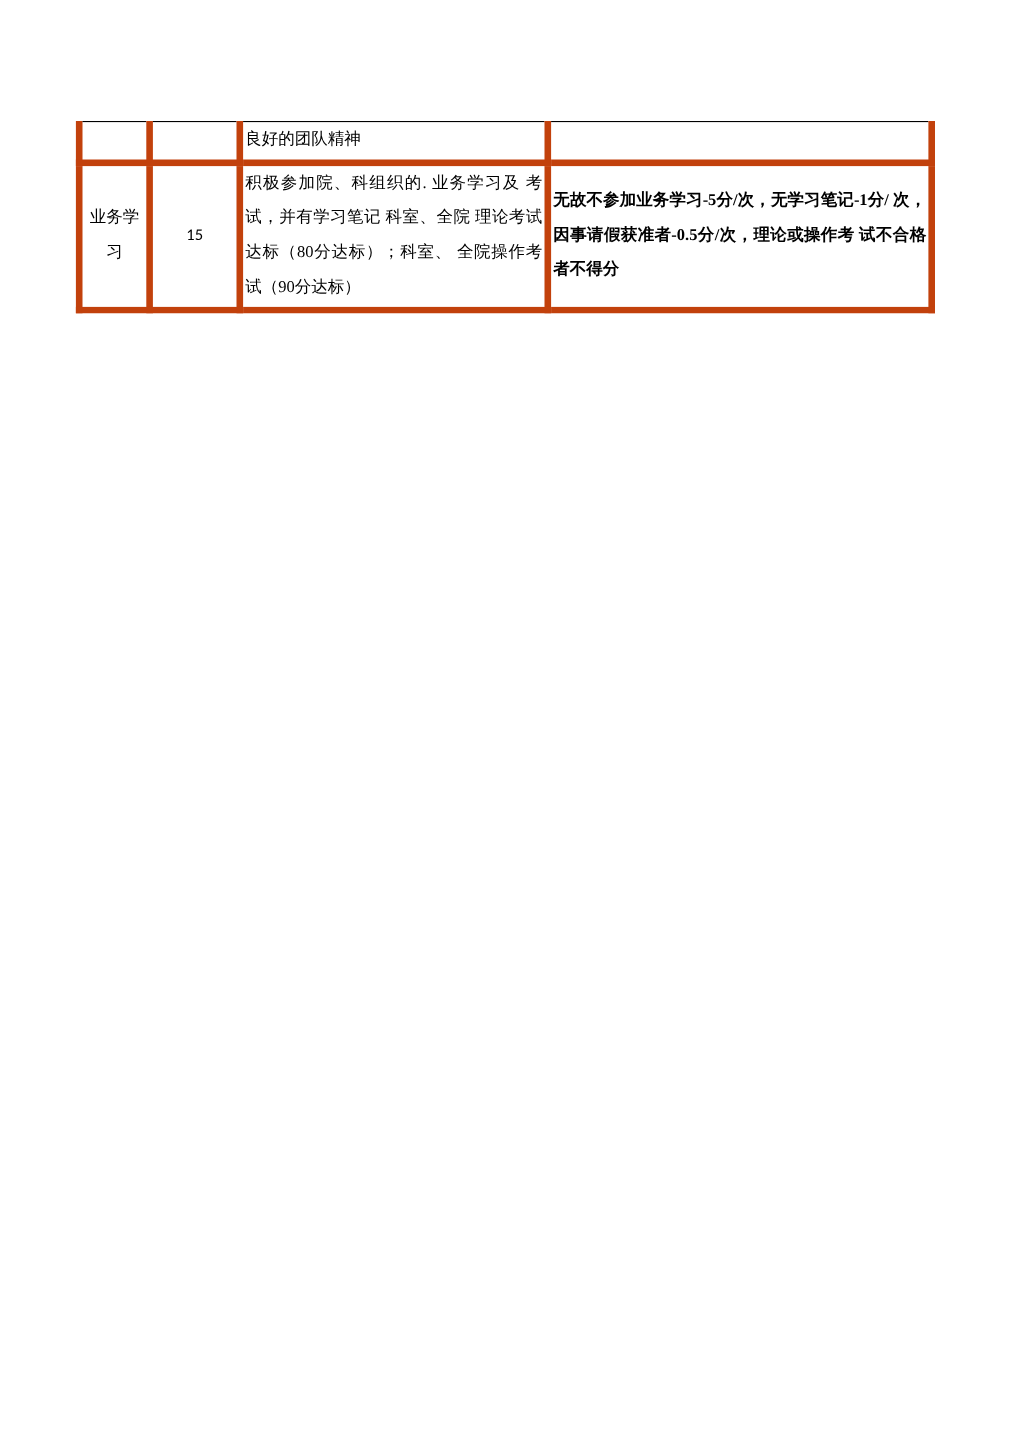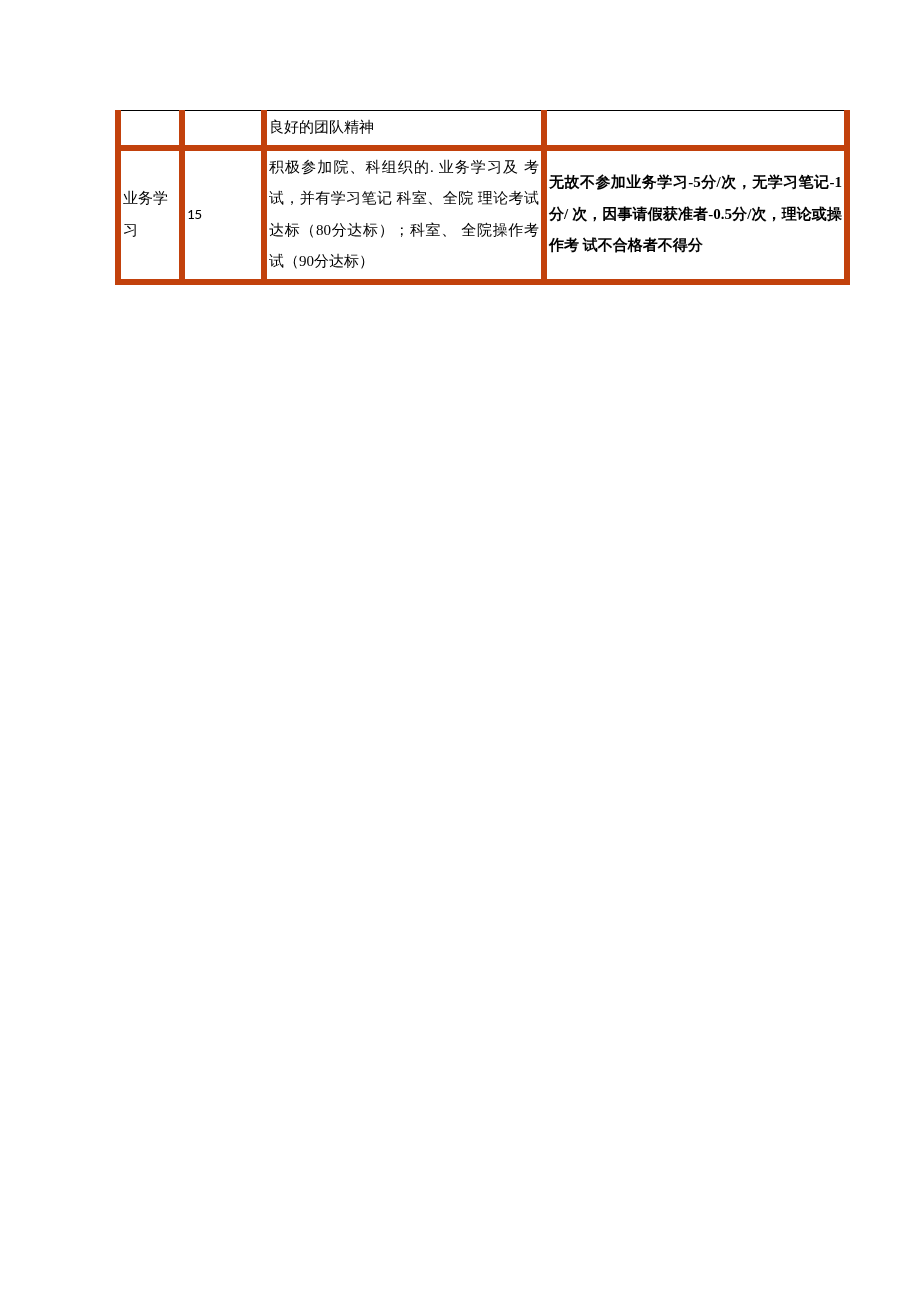--- a/index.html
+++ b/index.html
@@ -6,42 +6,42 @@
       margin: 0;
       padding: 0;
       background: #ffffff;
       font-family: "SimSun", "宋体", serif;
       font-size: 15px;
       color: #000000;
       width: 920px;
     }
     .page {
       padding-top: 110px;
-      padding-left: 115px;
+      padding-left: 69px;
       padding-right: 70px;
     }
     table {
       border-collapse: collapse;
       width: 100%;
       table-layout: fixed;
     }
     td {
       border: 6px solid #c2410c;
       vertical-align: middle;
       line-height: 2.1;
       padding: 1px 2px;
       word-break: break-all;
     }
     .col1 {
       width: 54px;
-      text-align: left;
+      text-align: center;
     }
     .col2 {
       width: 72px;
-      text-align: left;
+      text-align: center;
       font-family: Calibri, Arial, sans-serif;
     }
     .col3 {
       width: 270px;
       text-align: justify;
     }
     .col4 {
       text-align: justify;
       font-weight: bold;
     }

